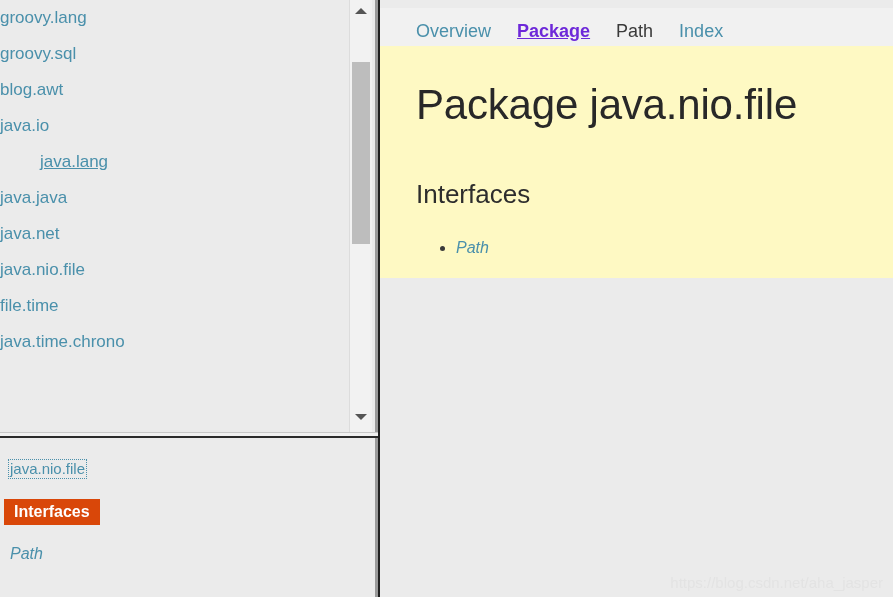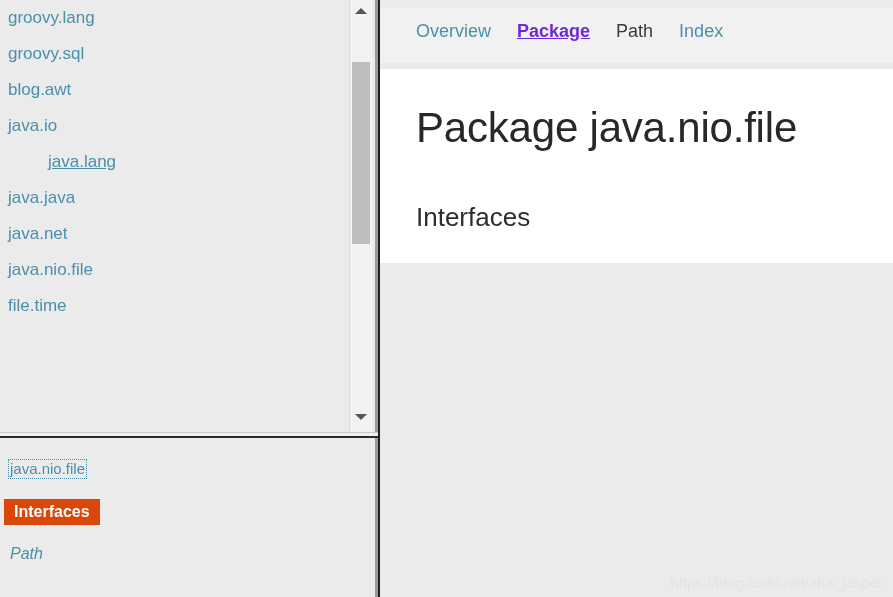--- a/index.html
+++ b/index.html
@@ -43,21 +43,20 @@
     left: 0; top: 0;
     width: 352px;
     padding: 0;
     margin: 0;
     list-style: none;
   }
   .pkg-item {
     display: block;
     height: 36px;
     line-height: 36px;
-    padding-left: 8px;
     font-size: 17px;
     color: #4a90ab;
     white-space: nowrap;
     cursor: pointer;
   }
   .pkg-item.hovered {
     text-decoration: underline;
     margin-left: 40px;
   }
 
@@ -204,24 +203,24 @@
     text-decoration: underline;
   }
   .nav-link.disabled {
     color: #3a3a3a;
     cursor: default;
   }
 
   .content-sheet {
     position: absolute;
     left: 0;
-    top: 69px;
+    top: 46px;
     width: 513px;
-    height: 194px;
-    background: #ffffff;
+    height: 232px;
+    background: #fef9c3;
     overflow: hidden;
   }
   .pkg-heading {
     position: absolute;
     left: 36px;
     top: 35px;
     font-size: 42px;
     font-weight: normal;
     color: #282828;
     margin: 0;
@@ -278,20 +277,21 @@
       <ul class="pkg-list">
         <li class="pkg-item">groovy.lang</li>
         <li class="pkg-item">groovy.sql</li>
         <li class="pkg-item">blog.awt</li>
         <li class="pkg-item">java.io</li>
         <li class="pkg-item hovered">java.lang</li>
         <li class="pkg-item">java.java</li>
         <li class="pkg-item">java.net</li>
         <li class="pkg-item">java.nio.file</li>
         <li class="pkg-item">file.time</li>
+        <li class="pkg-item">java.time.chrono</li>
       </ul>
 
       <div class="pkg-scroll">
         <div class="sb-arrow up">
           <span class="tri"></span>
         </div>
         <div class="sb-thumb"></div>
         <div class="sb-arrow down">
           <span class="tri"></span>
         </div>

